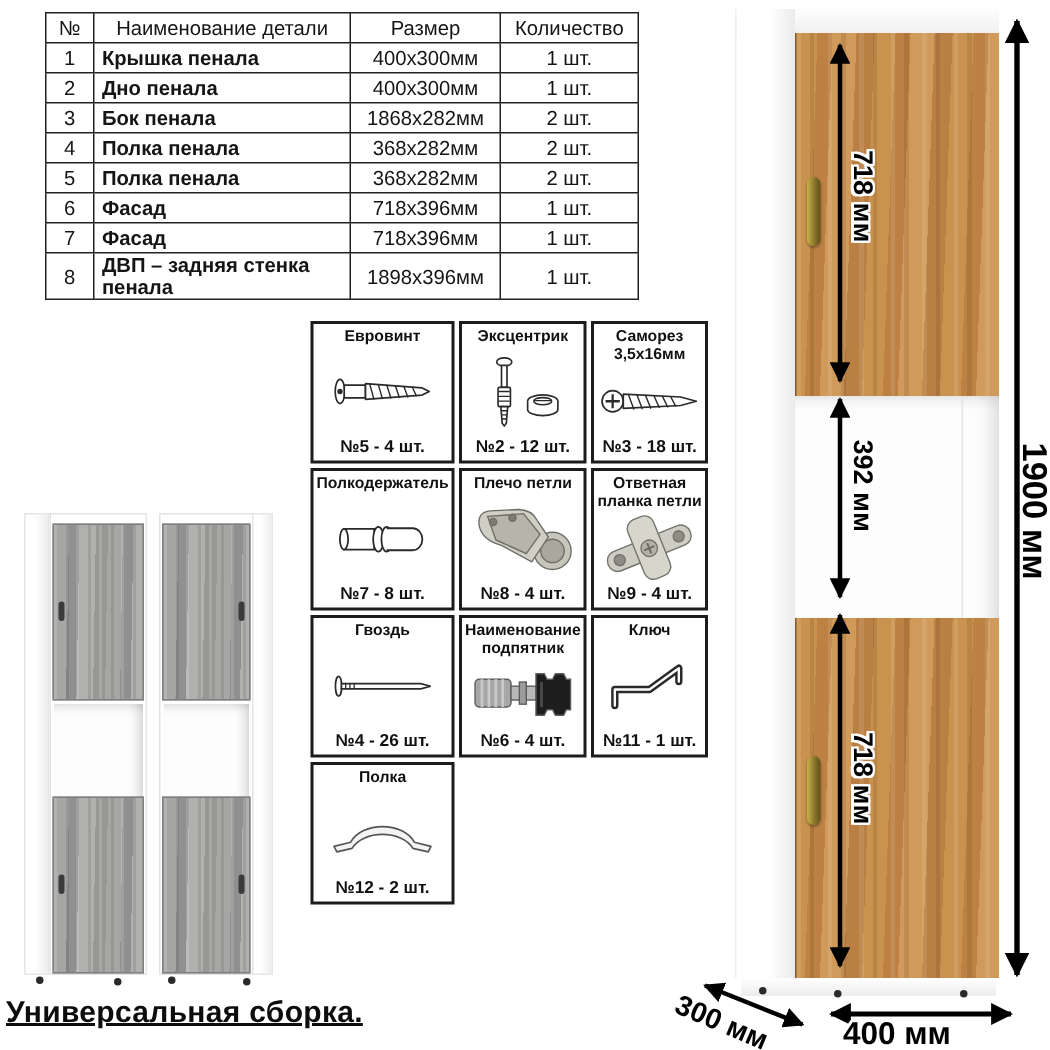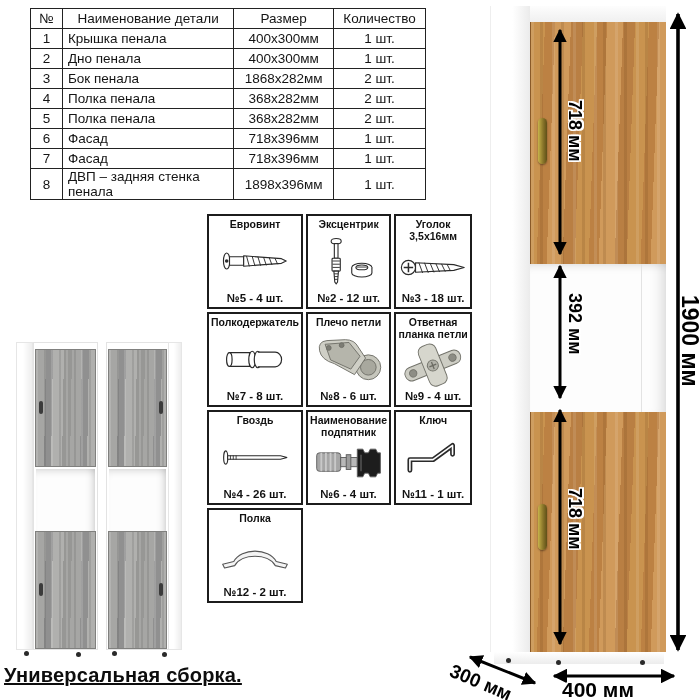--- a/index.html
+++ b/index.html
@@ -5,21 +5,21 @@
   html,body{margin:0;padding:0;background:#fff;}
   #stage{position:relative;width:700px;height:700px;background:#fff;overflow:hidden;
          font-family:"Liberation Sans",sans-serif;color:#111;}
 
   
   .parts-table{position:absolute;left:30px;top:8px;width:396px;border-collapse:collapse;
                font-size:13.5px;color:#151515;}
   .parts-table th,.parts-table td{border:1.6px solid #222;padding:0 5px;height:19px;line-height:1.12;font-weight:400;}
   .parts-table th{text-align:center;}
   .parts-table td.c0,.parts-table td.c2,.parts-table td.c3{text-align:center;}
-  .parts-table td.c1{text-align:left;}
+  .parts-table td.c1{text-align:left;font-weight:bold;}
 
   
   .hw-grid{position:absolute;left:207px;top:214px;width:214px;display:grid;
            grid-template-columns:repeat(3,1fr);gap:3px;}
   .hw-cell{border:2px solid #1c1c1c;background:#fff;height:95px;box-sizing:border-box;
            display:flex;flex-direction:column;align-items:center;padding:3px 2px 2px;}
   .hw-title{font-weight:700;font-size:10.5px;text-align:center;line-height:1.12;}
   .hw-icon{flex:1;display:flex;align-items:center;justify-content:center;overflow:hidden;}
   .hw-count{font-weight:700;font-size:11.5px;margin-bottom:1px;}
 
@@ -170,21 +170,21 @@
               <ellipse cx="50" cy="33" rx="11" ry="4.5"></ellipse>
               <path d="M39 33 v6 a11 4.5 0 0 0 22 0 v-6"></path>
               <ellipse cx="50" cy="33" rx="6.5" ry="2.6"></ellipse>
               <path d="M44 32.6 h12" stroke-width="1"></path>
             </g>
           </svg>
         </div>
         <div class="hw-count">№2 - 12 шт.</div>
       </div>
       <div class="hw-cell">
-        <div class="hw-title">Уголок 3,5х16мм</div>
+        <div class="hw-title">Саморез 3,5х16мм</div>
         <div class="hw-icon">
           <svg width="68" height="27" viewBox="0 0 72 28">
             <g fill="#fff" stroke="#2a2a2a" stroke-width="1.2" stroke-linejoin="round">
               <circle cx="10" cy="14" r="7.5"></circle>
               <path d="M10 9 v10 M5 14 h10" stroke-width="1.6"></path>
               <path d="M17.5 9 L58 11 L69 14 L58 17 L17.5 19 Z"></path>
               <path d="M21 8.8 l4 11 M27 9 l4 10.6 M33 9.4 l4 9.8 M39 9.8 l4 9 M45 10.2 l4 8.2 M51 10.8 l3.6 7" stroke-width="1"></path>
             </g>
           </svg>
         </div>
@@ -212,21 +212,21 @@
             <g stroke="#6e6e66" stroke-width="1">
               <circle cx="59" cy="34" r="13.5" fill="#c6c6bc"></circle>
               <circle cx="59" cy="34" r="8.5" fill="#a8a89e"></circle>
               <path d="M6 16 Q4 6 14 5 L34 4 Q44 4 48 12 L56 24 L44 42 L22 30 Q8 26 6 16 Z" fill="#cfcfc6"></path>
               <path d="M12 9 L38 7 L50 22 L40 36 L18 26 Z" fill="#b5b5ab"></path>
               <circle cx="16" cy="13" r="2.6" fill="#7c7c74"></circle>
               <circle cx="30" cy="10" r="2.6" fill="#7c7c74"></circle>
             </g>
           </svg>
         </div>
-        <div class="hw-count">№8 - 6 шт.</div>
+        <div class="hw-count">№8 - 4 шт.</div>
       </div>
       <div class="hw-cell">
         <div class="hw-title">Ответная планка петли</div>
         <div class="hw-icon">
           <svg width="70" height="46" viewBox="0 0 76 50">
             <g transform="rotate(-22 38 26)" stroke="#73736b" stroke-width="1">
               <rect x="6" y="18" width="64" height="15" rx="7" fill="#cdcdc4"></rect>
               <rect x="28" y="2" width="20" height="46" rx="7" fill="#d6d6cd"></rect>
               <circle cx="15" cy="25.5" r="4" fill="#8d8d85"></circle>
               <circle cx="61" cy="25.5" r="4" fill="#8d8d85"></circle>

